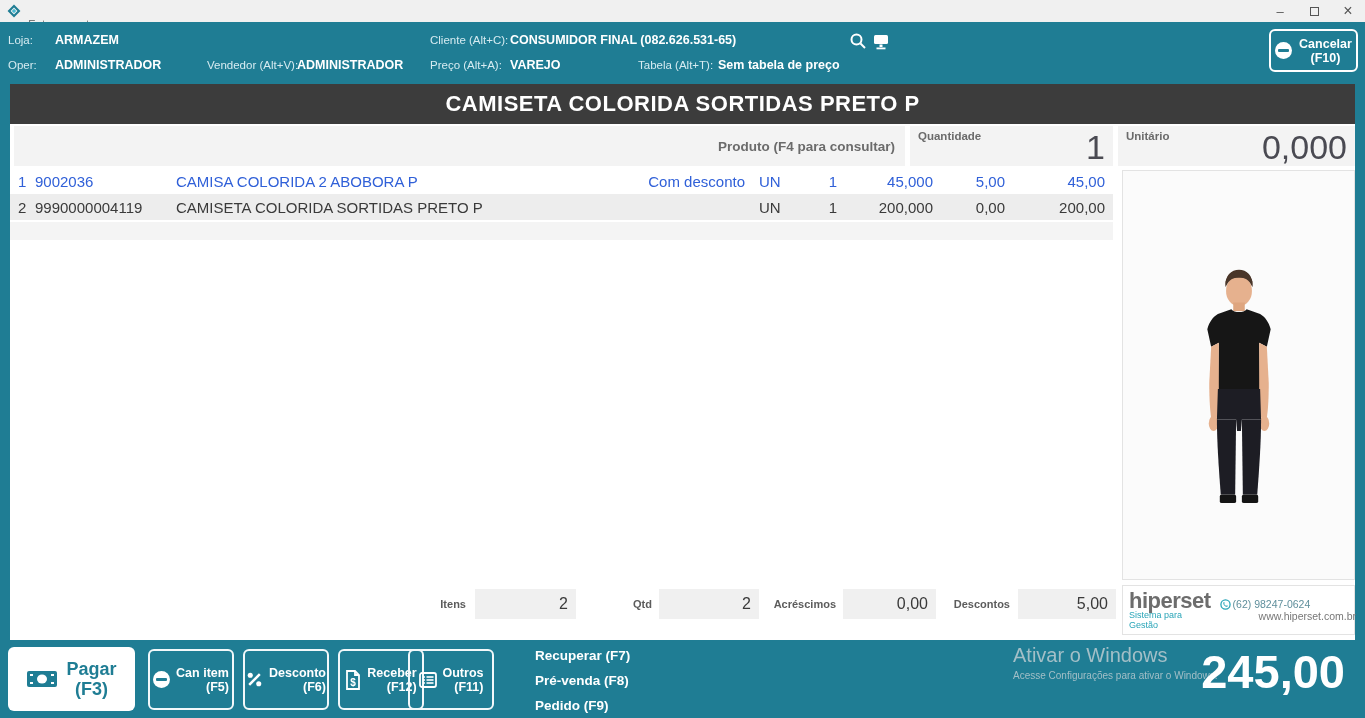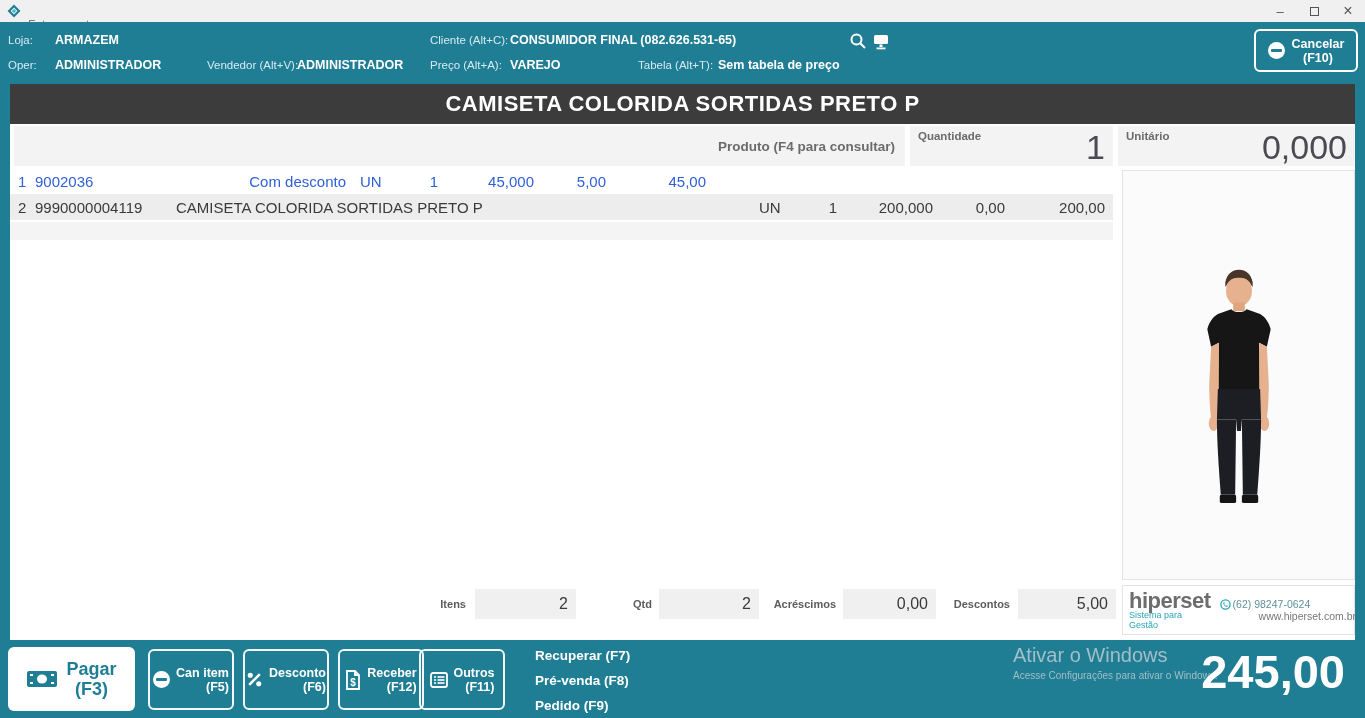--- a/index.html
+++ b/index.html
@@ -16,21 +16,21 @@
   .win-btn { width:34px; height:22px; display:flex; align-items:center; justify-content:center;
     color:#555; font-size:13px; cursor:default; }
   .max-glyph { width:9px; height:9px; border:1px solid #555; display:inline-block; }
 
   
   .header { position:absolute; top:22px; left:0; width:1365px; height:62px; background:#1f7d94; }
   .hlabel { position:absolute; color:#d6ebf1; font-size:11.5px; }
   .hvalue { position:absolute; color:#ffffff; font-size:12.5px; font-weight:bold; }
   .hicon  { position:absolute; width:18px; height:18px; }
 
-  .cancel-btn { position:absolute; right:7px; top:7px; width:104px; height:43px;
+  .cancel-btn { position:absolute; right:7px; top:7px; width:89px; height:43px;
     border:2px solid #ffffff; border-radius:6px; display:flex; align-items:center;
     justify-content:center; gap:7px; color:#fff; cursor:pointer; background:transparent; }
   .cancel-txt { display:flex; flex-direction:column; align-items:center;
     font-size:12.5px; font-weight:bold; line-height:14px; }
   .minus-circle { width:17px; height:17px; border-radius:50%; background:#ffffff; position:relative; }
   .minus-circle::after { content:""; position:absolute; left:3px; right:3px; top:7px; height:3px;
     background:#1f7d94; border-radius:1px; }
 
   
   .strip { position:absolute; top:84px; width:10px; height:556px; background:#1f7d94; }
@@ -179,20 +179,21 @@
     <div class="field unit-field">
       <span class="flabel">Unitário</span>
       <span class="fvalue">0,000</span>
     </div>
   </div>
 
   <div class="table">
     <div class="trow hl">
       <span class="c-num">1</span>
       <span class="c-code">9002036</span>
+      <span class="c-desc">CAMISA COLORIDA 2 ABOBORA P</span>
       <span class="c-note">Com desconto</span>
       <span class="c-un">UN</span>
       <span class="c-qty">1</span>
       <span class="c-price">45,000</span>
       <span class="c-disc">5,00</span>
       <span class="c-total">45,00</span>
     </div>
     <div class="trow alt">
       <span class="c-num">2</span>
       <span class="c-code">9990000004119</span>
@@ -310,21 +311,21 @@
         <path d="M2,1 H10 L14,5 V19 H2 Z" fill="none" stroke="#fff" stroke-width="1.8"></path>
         <path d="M10,1 V5 H14" fill="none" stroke="#fff" stroke-width="1.8"></path>
         <text x="8" y="15.5" font-size="10" font-weight="bold" fill="#fff" text-anchor="middle">$</text>
       </svg>
       <span class="fbtn-txt">
         <span>Receber</span>
         <span>(F12)</span>
       </span>
     </div>
 
-    <div class="fbtn" style="left:419px;">
+    <div class="fbtn" style="left:408px;">
       <svg width="18" height="16" viewBox="0 0 18 16">
         <rect x="1" y="1" width="16" height="14" rx="2" fill="none" stroke="#fff" stroke-width="1.8"></rect>
         <circle cx="5" cy="5" r="1" fill="#fff"></circle>
           <rect x="7.5" y="4.2" width="7" height="1.6" fill="#fff"></rect>
         <circle cx="5" cy="8" r="1" fill="#fff"></circle>
           <rect x="7.5" y="7.2" width="7" height="1.6" fill="#fff"></rect>
         <circle cx="5" cy="11" r="1" fill="#fff"></circle>
           <rect x="7.5" y="10.2" width="7" height="1.6" fill="#fff"></rect>
       </svg>
       <span class="fbtn-txt">

